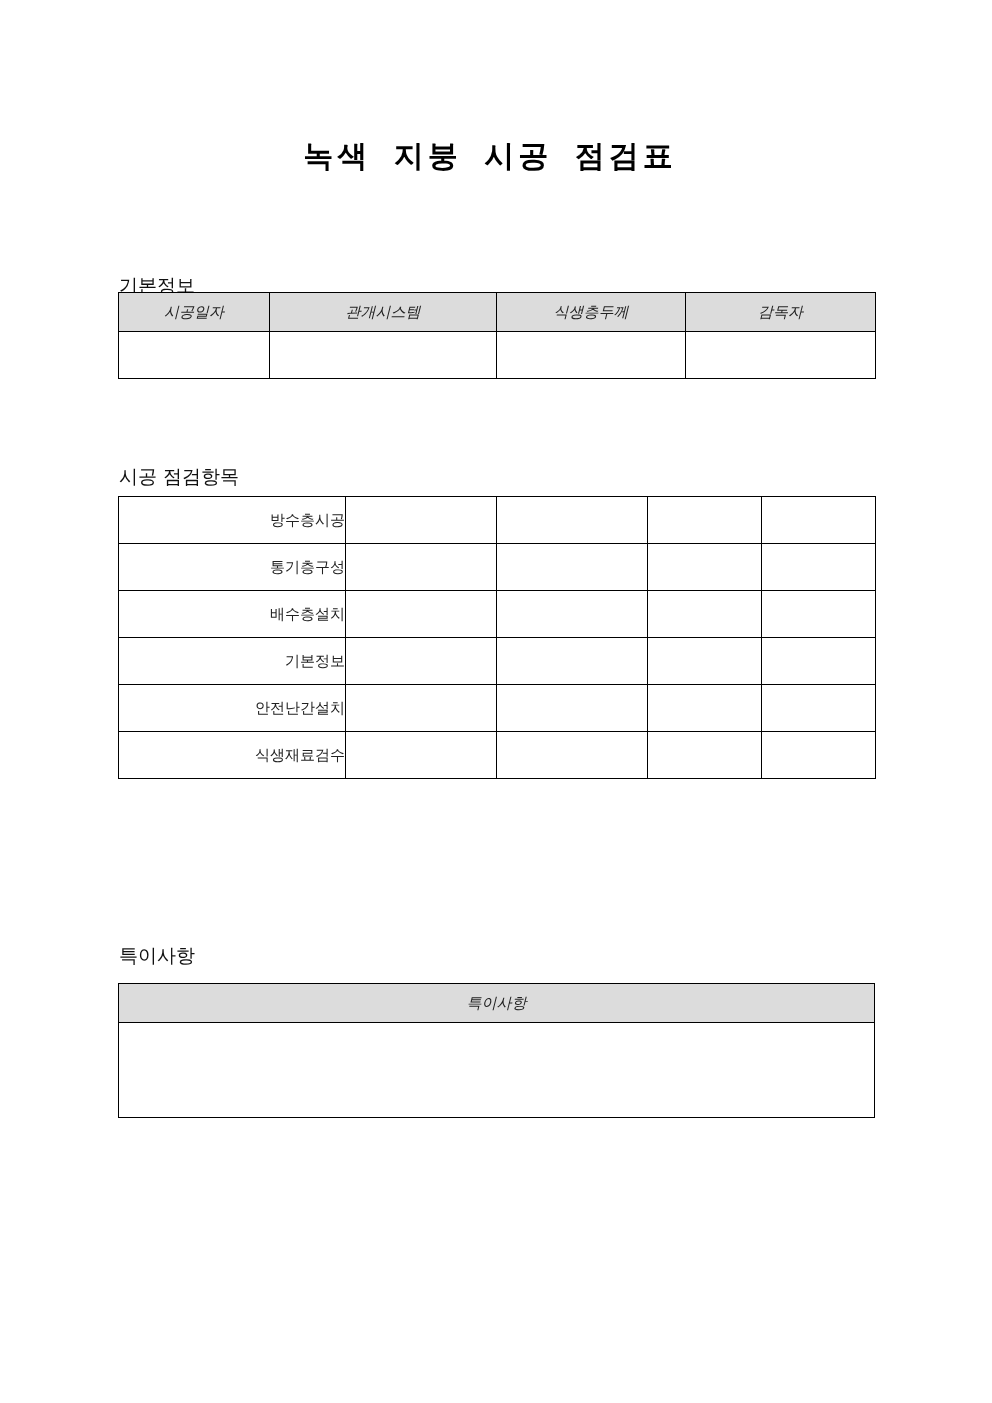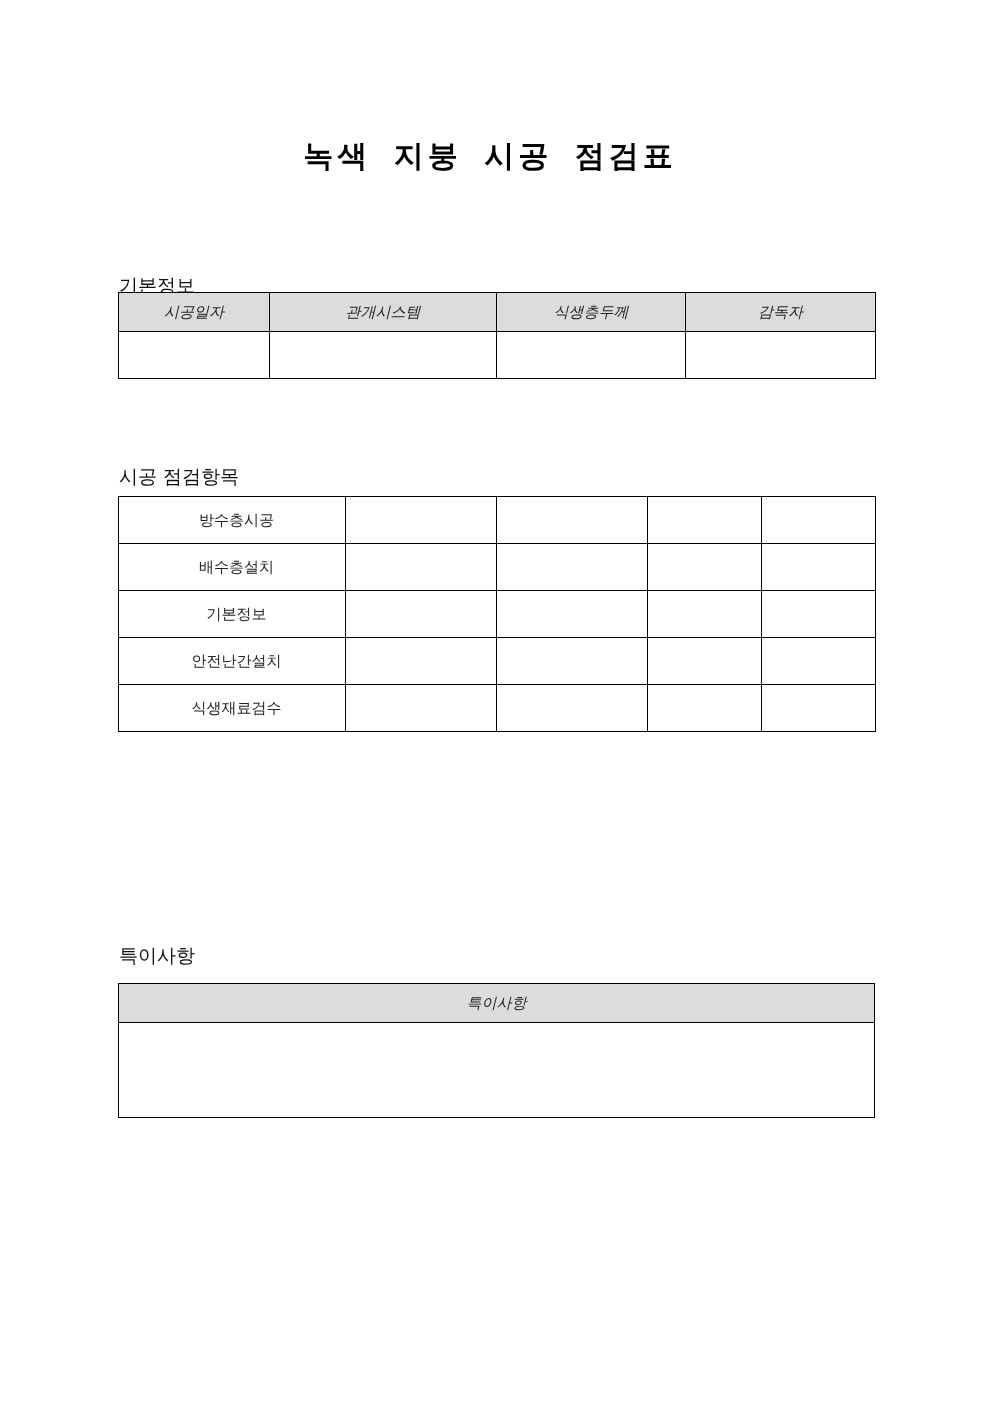--- a/index.html
+++ b/index.html
@@ -15,21 +15,21 @@
   }
   table {
     position: absolute; left: 118px; width: 757px;
     border-collapse: collapse; table-layout: fixed;
   }
   td, th {
     border: 1.5px solid #000; font-size: 15px; font-weight: normal; color: #222;
   }
   th { background: #dcdcdc; height: 39px; font-style: italic; }
   td { height: 47px; }
-  td.label { padding-left: 9px; text-align: center; }
+  td.label { padding-left: 9px; text-align: right; }
   td.tall { height: 95px; }
 </style>
 </head>
 <body>
 
 <div class="title">녹색 지붕 시공 점검표</div>
 
 <div class="section-title" style="top:252px;margin-top:21px;">기본정보</div>
 <table style="top:292px;">
   <colgroup>
@@ -65,20 +65,27 @@
   </colgroup>
   <tbody>
   <tr>
     <td class="label">방수층시공</td>
     <td></td>
     <td></td>
     <td></td>
     <td></td>
   </tr>
   <tr>
+    <td class="label">통기층구성</td>
+    <td></td>
+    <td></td>
+    <td></td>
+    <td></td>
+  </tr>
+  <tr>
     <td class="label">배수층설치</td>
     <td></td>
     <td></td>
     <td></td>
     <td></td>
   </tr>
   <tr>
     <td class="label">기본정보</td>
     <td></td>
     <td></td>

